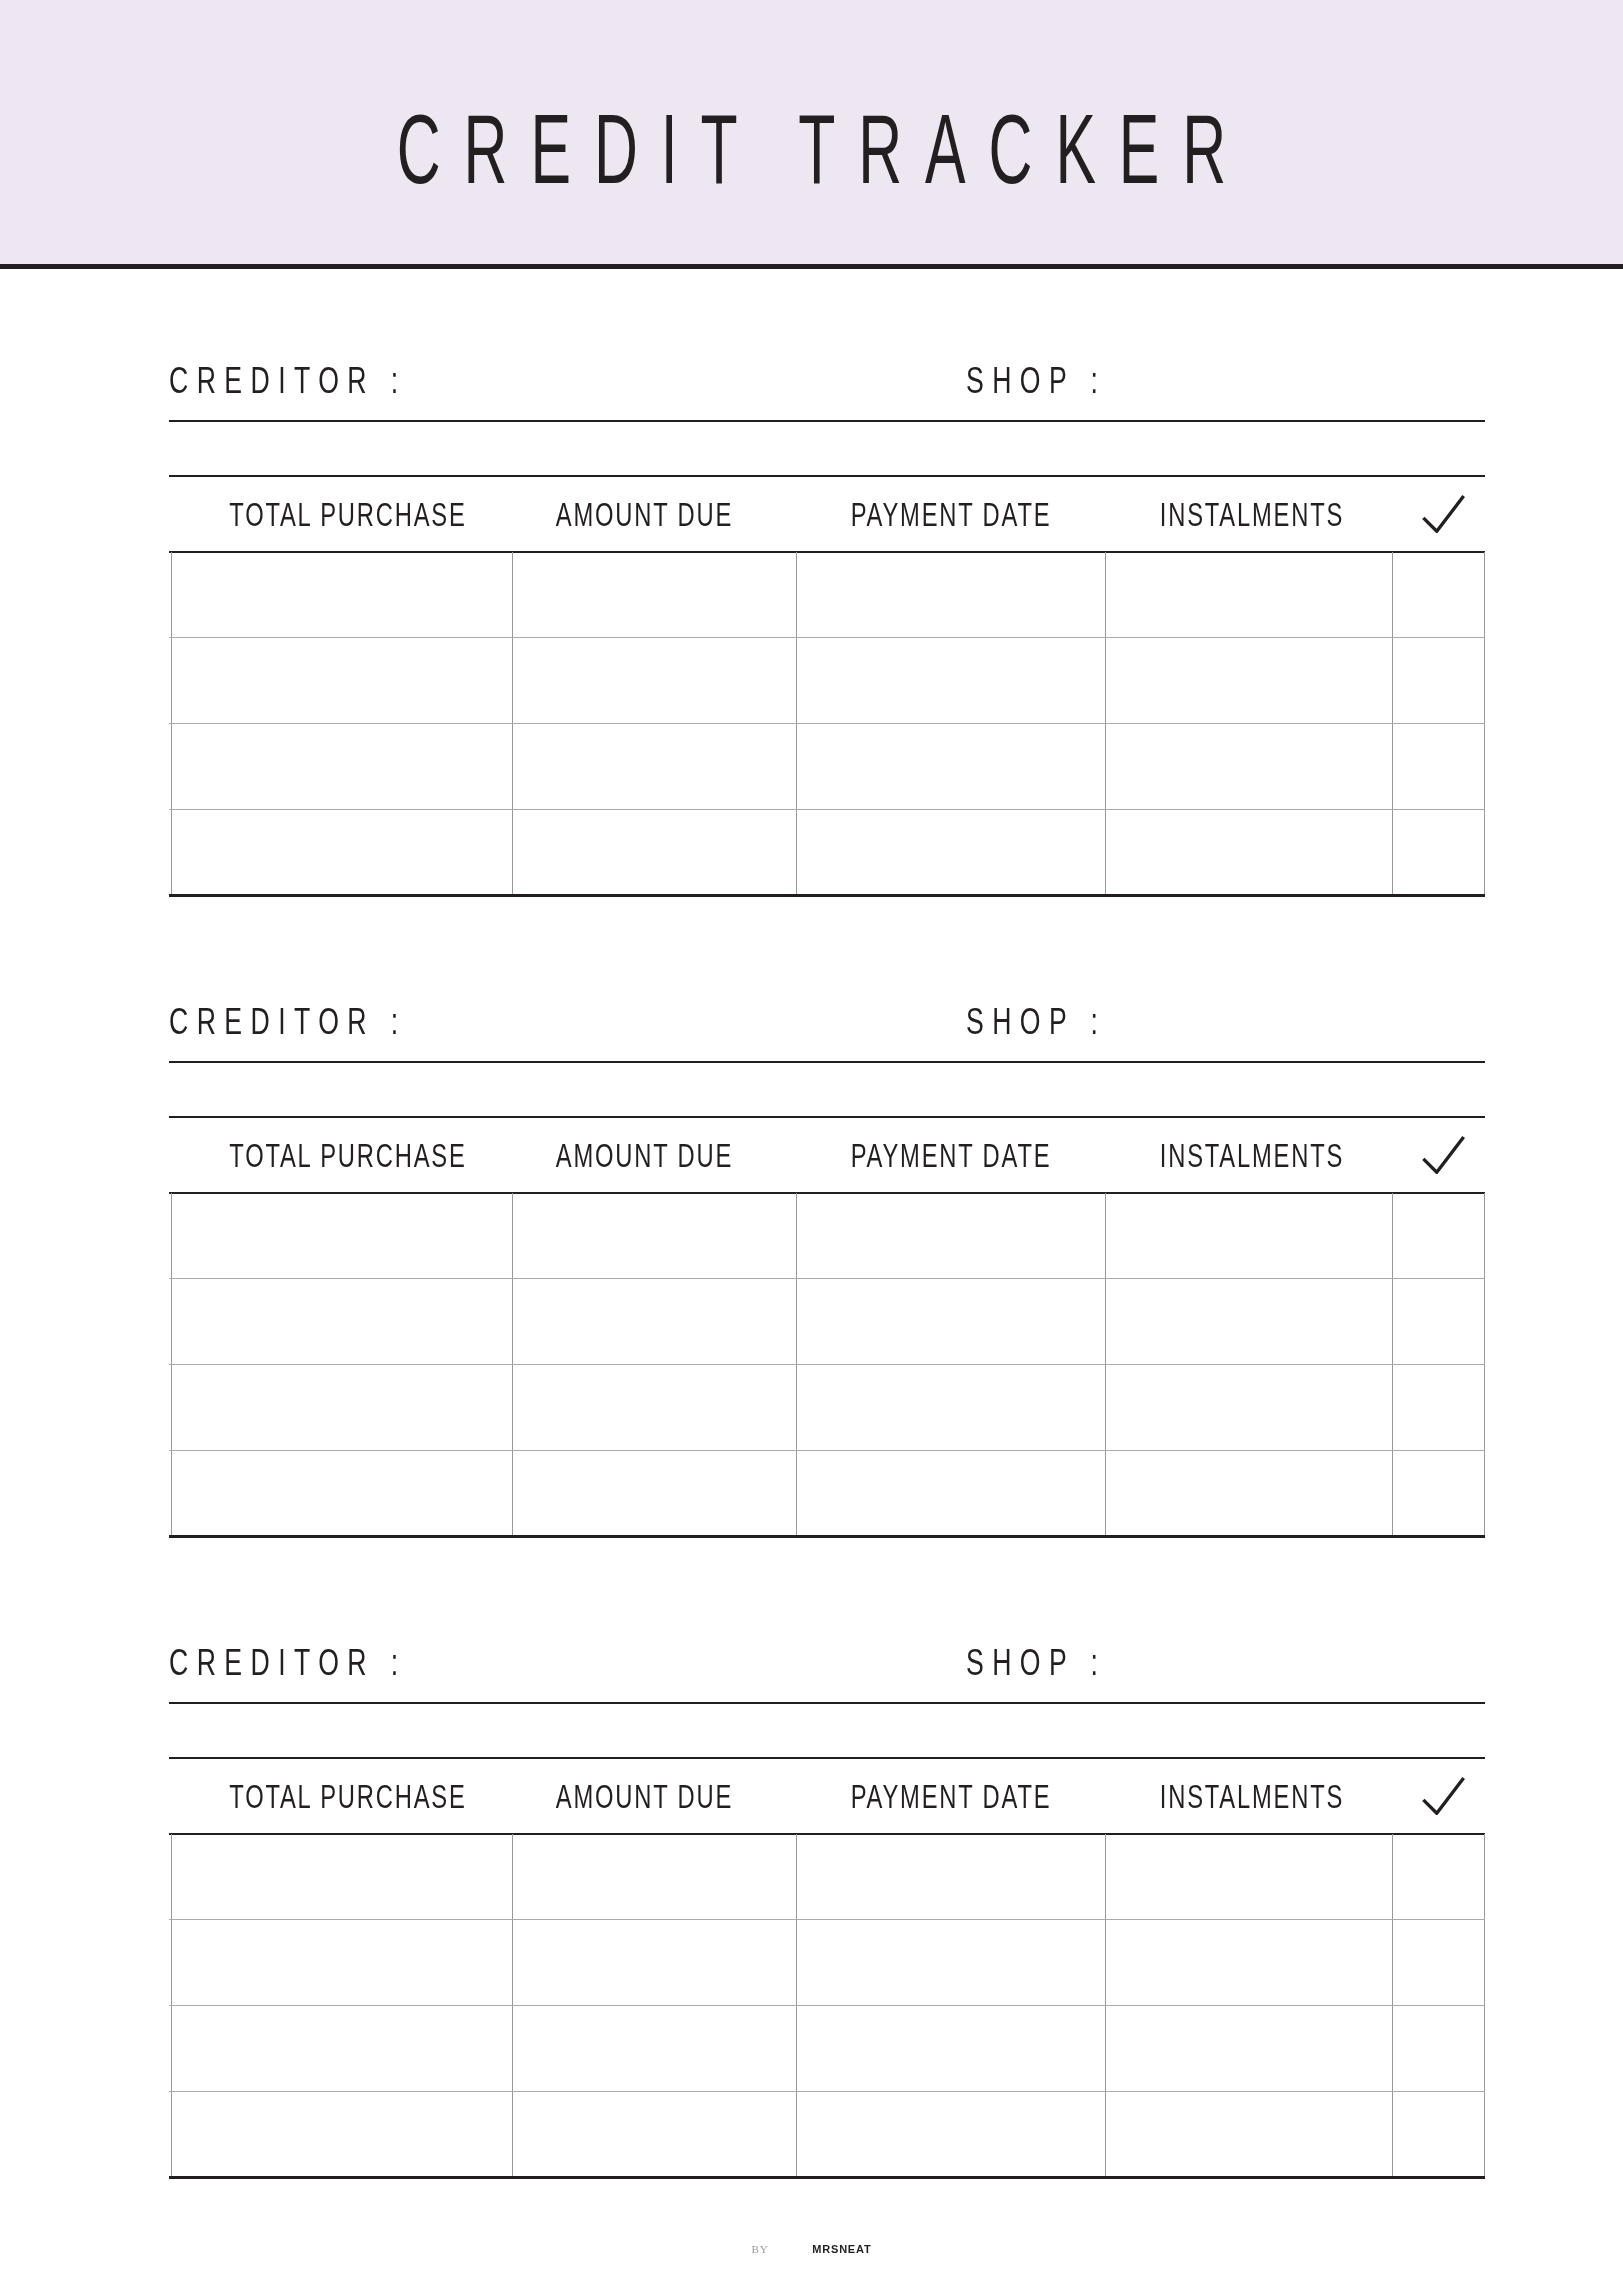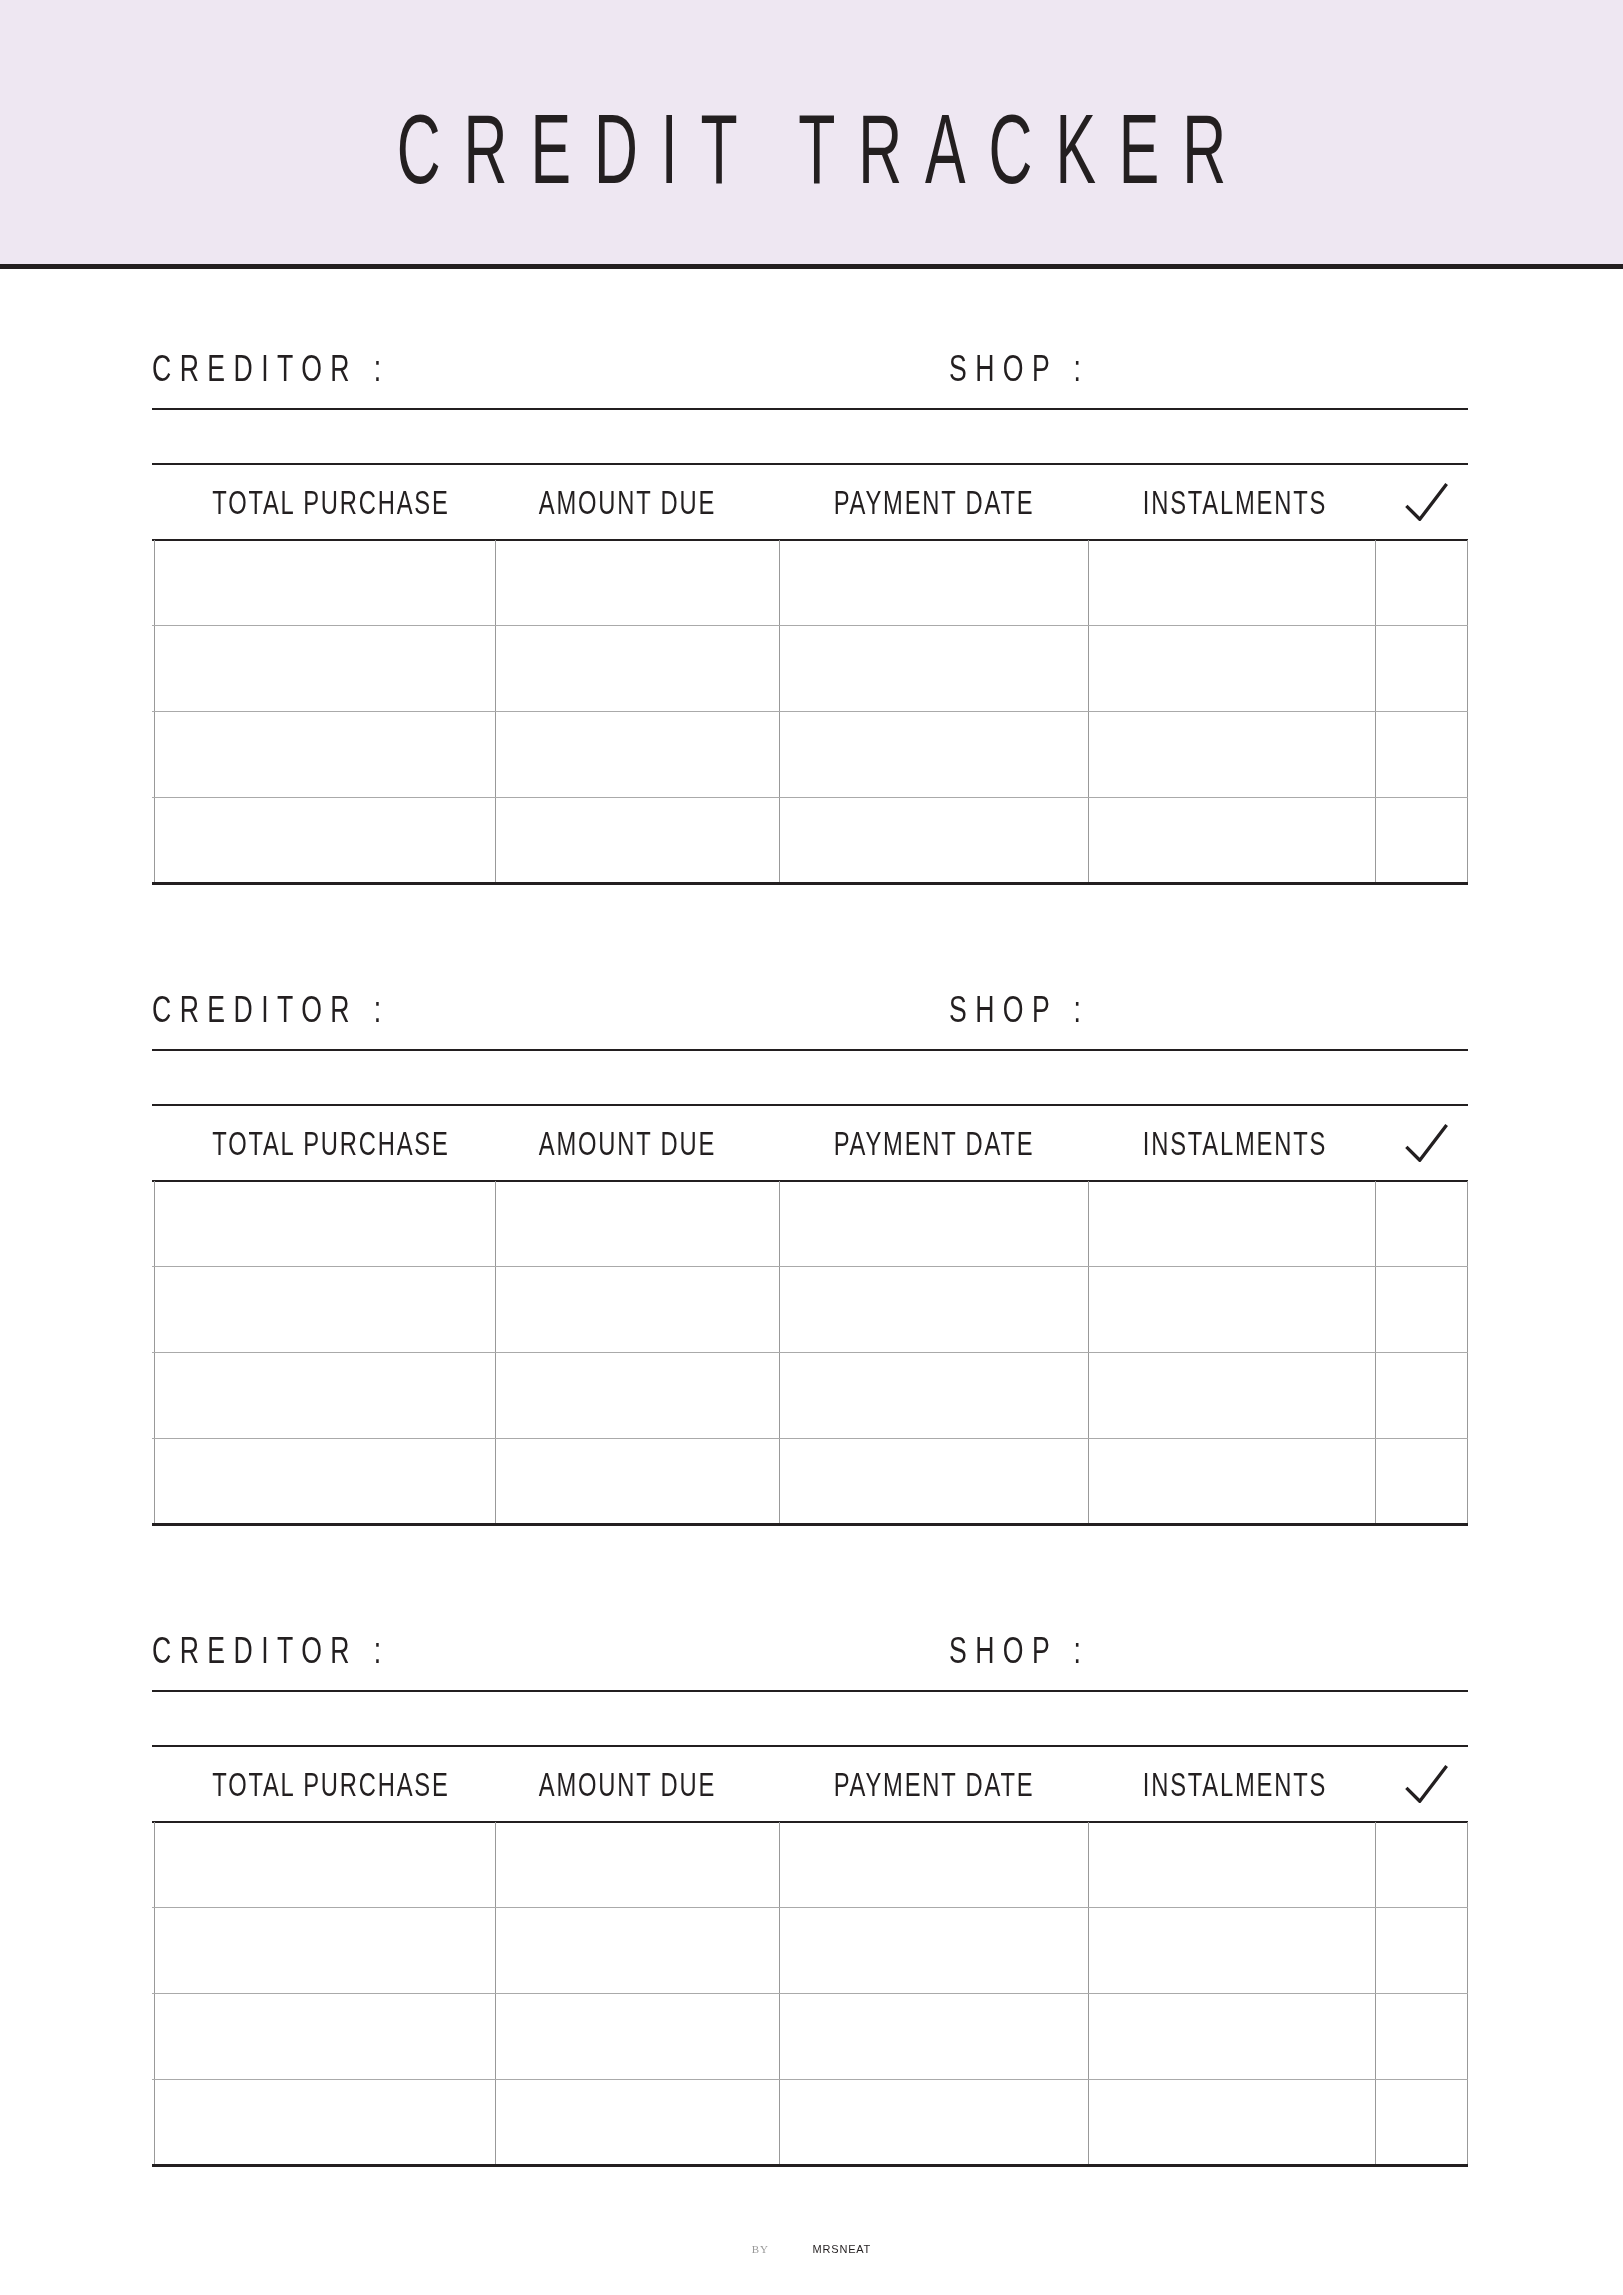--- a/index.html
+++ b/index.html
@@ -9,42 +9,42 @@
   }
   .header {
     position: absolute; left: 0; top: 0; width: 1623px; height: 264px;
     background: #eee7f2; border-bottom: 5.8px solid #231f20;
   }
   .title {
     position: absolute; left: 0; right: 0; top: 100px; text-align: center;
     font-size: 98px; letter-spacing: 37px; padding-left: 37px;
     transform: scaleX(0.62); transform-origin: center; font-weight: normal; line-height: 1;
   }
-  .section { position: absolute; left: 152px; width: 1316px; }
+  .section { position: absolute; left: 169px; width: 1316px; margin-top: 12px; }
   .label {
     position: absolute; top: 0; font-size: 37px; letter-spacing: 11.7px;
     transform: scaleX(0.72); transform-origin: left; white-space: nowrap; line-height: 1;
   }
   .line { position: absolute; left: 0; width: 1316px; height: 0; border-top: 2.5px solid #231f20; }
   .th {
     position: absolute; top: 0; font-size: 33px; letter-spacing: 2.5px; white-space: nowrap;
     transform: scaleX(0.72); transform-origin: center; line-height: 1; text-align: center;
   }
   .grid { position: absolute; left: 0; width: 1316px; }
   .vline { position: absolute; top: 0; width: 0; border-left: 1.7px solid #999999; }
   .hline { position: absolute; left: 0; width: 1316px; height: 0; border-top: 1.7px solid #aaaaaa; }
   .bottom { border-top: 3.3px solid #231f20; }
   .check { position: absolute; width: 47px; height: 47px; }
   .cell { position: absolute; }
   .footer {
     position: absolute; top: 2243px; left: 0; right: 0; text-align: center;
     font-size: 11px; letter-spacing: 0.8px;
   }
   .footer .by { color: #999999; font-family: Liberation Serif, serif; }
-  .footer .brand { color: #231f20; font-weight: normal; padding-left: 40px; }
+  .footer .brand { color: #231f20; font-weight: bold; padding-left: 40px; }
 </style>
 </head>
 <body>
 
 <div class="header">
   <div class="title">CREDIT TRACKER</div>
 </div>
 
 <div class="section" style="top:350px; height:538px;">
   <div class="label" style="left:0;">CREDITOR :</div>

